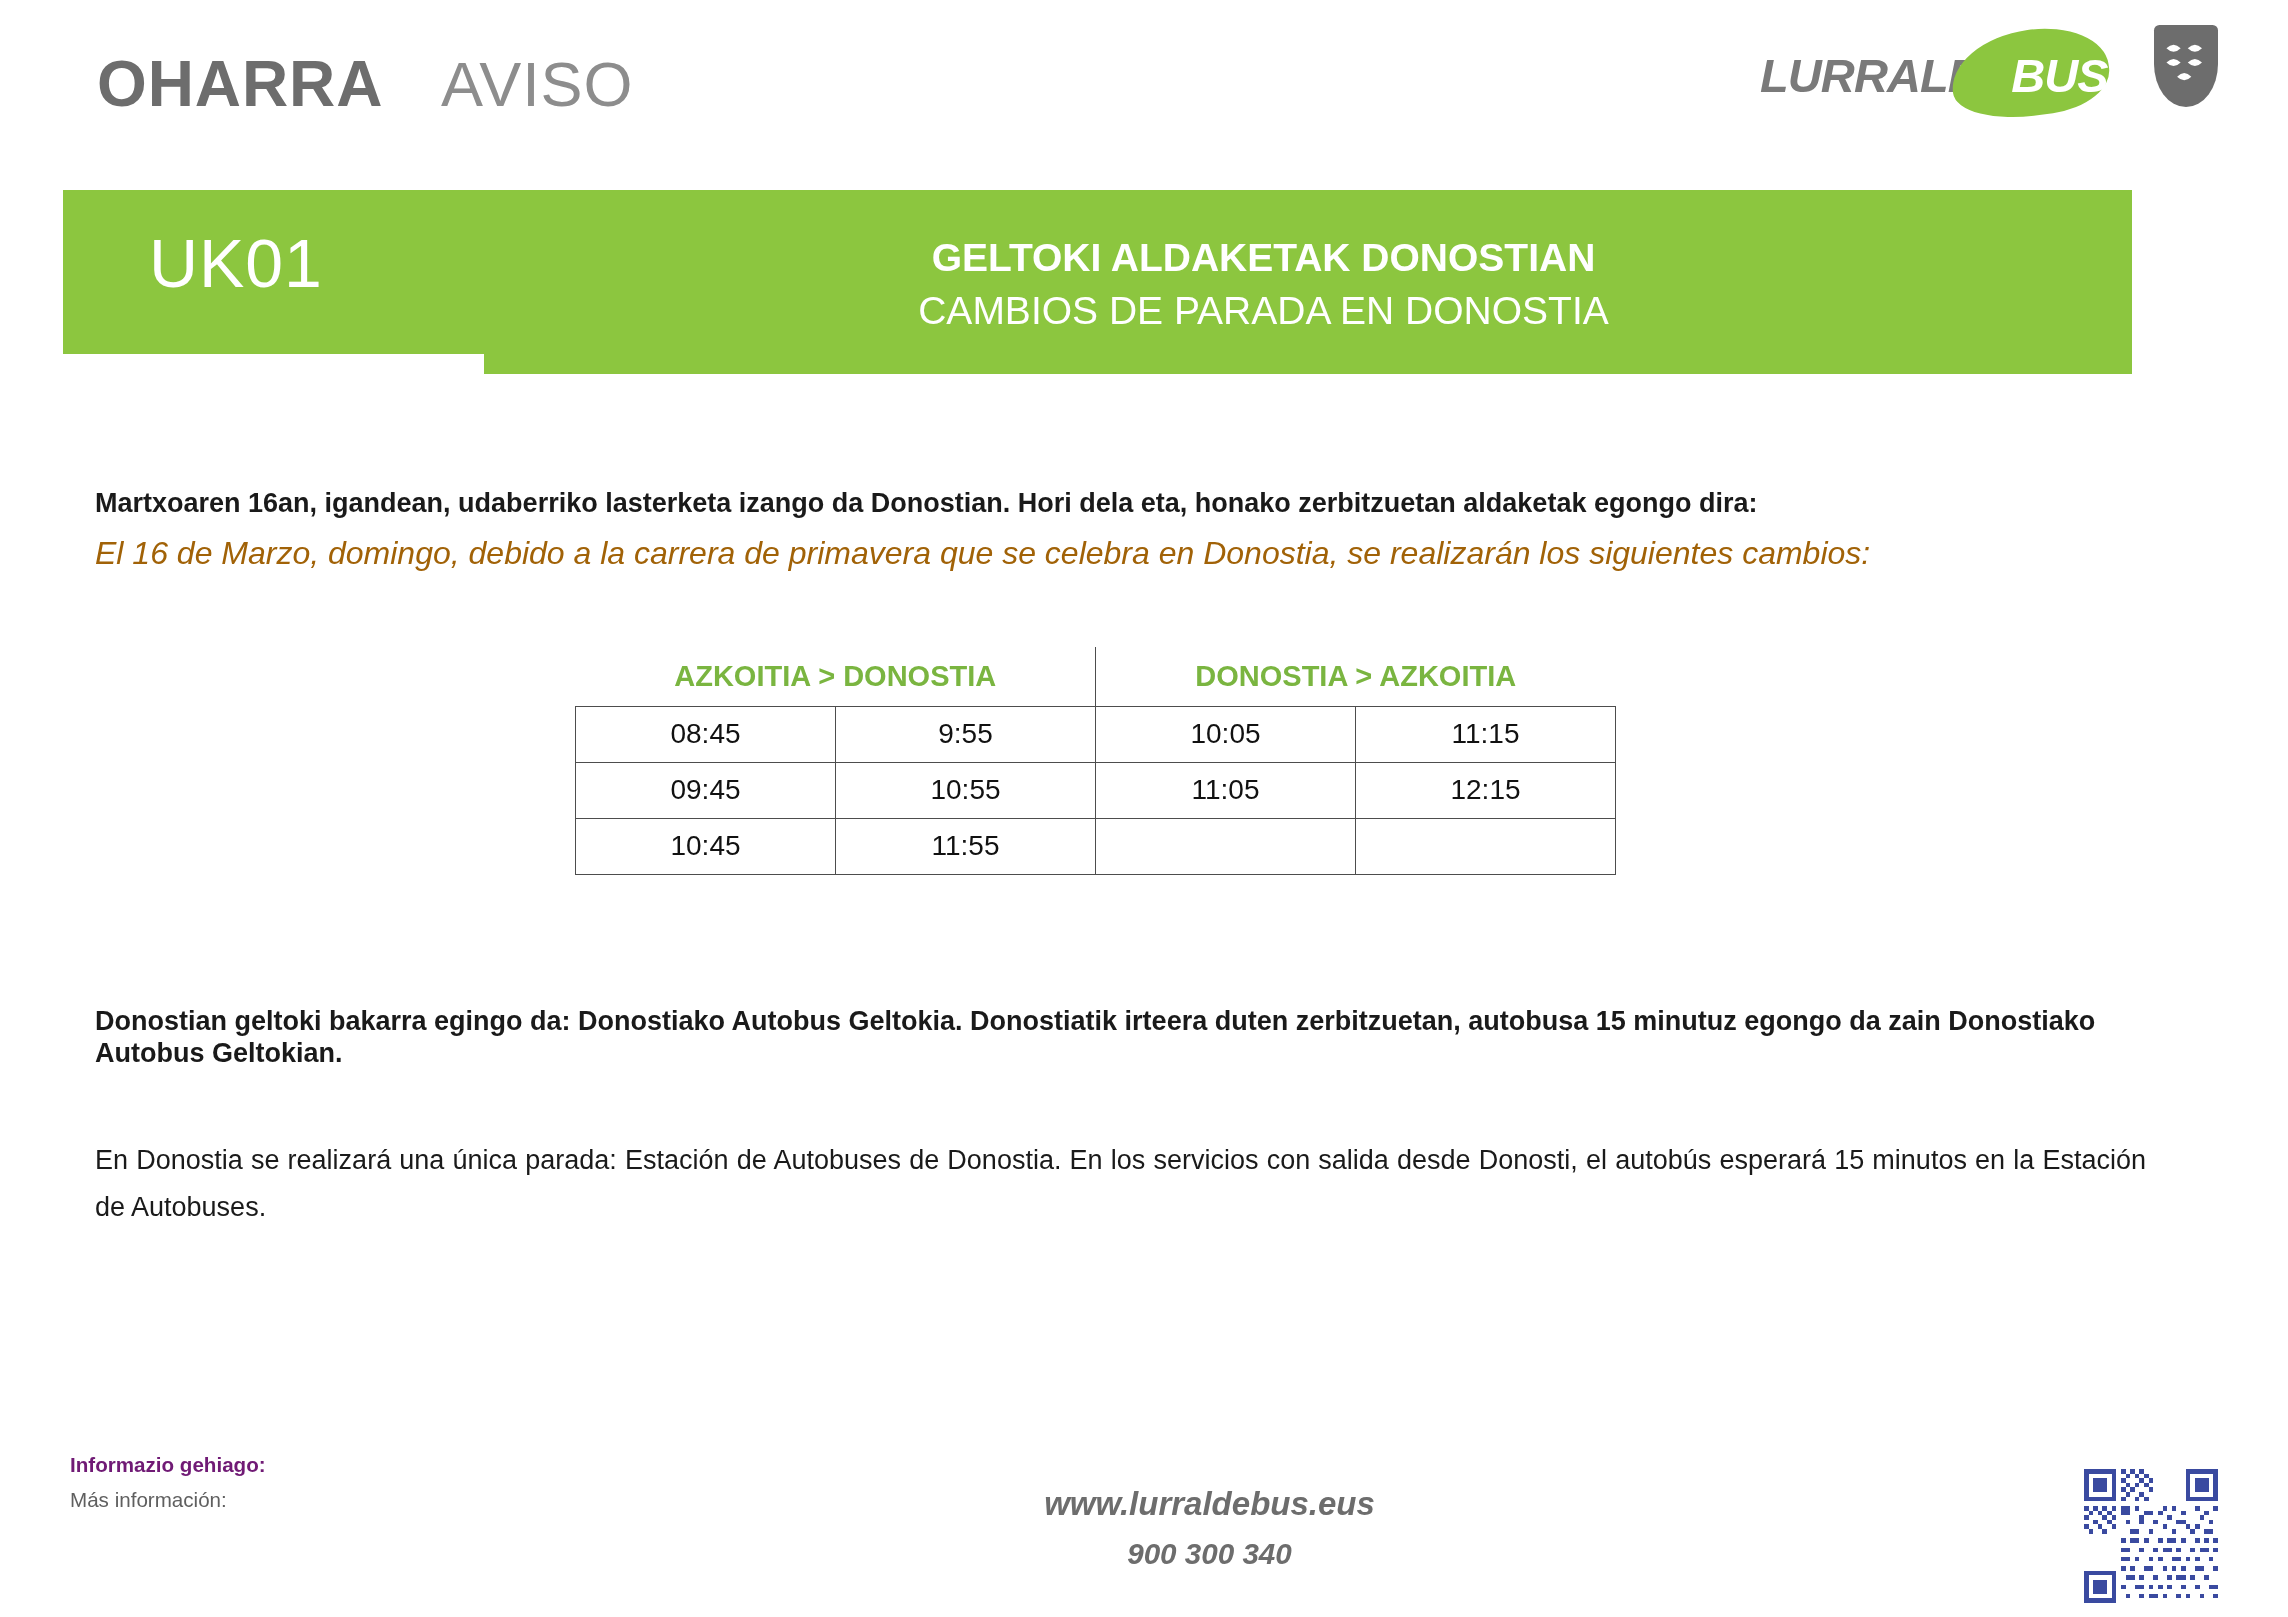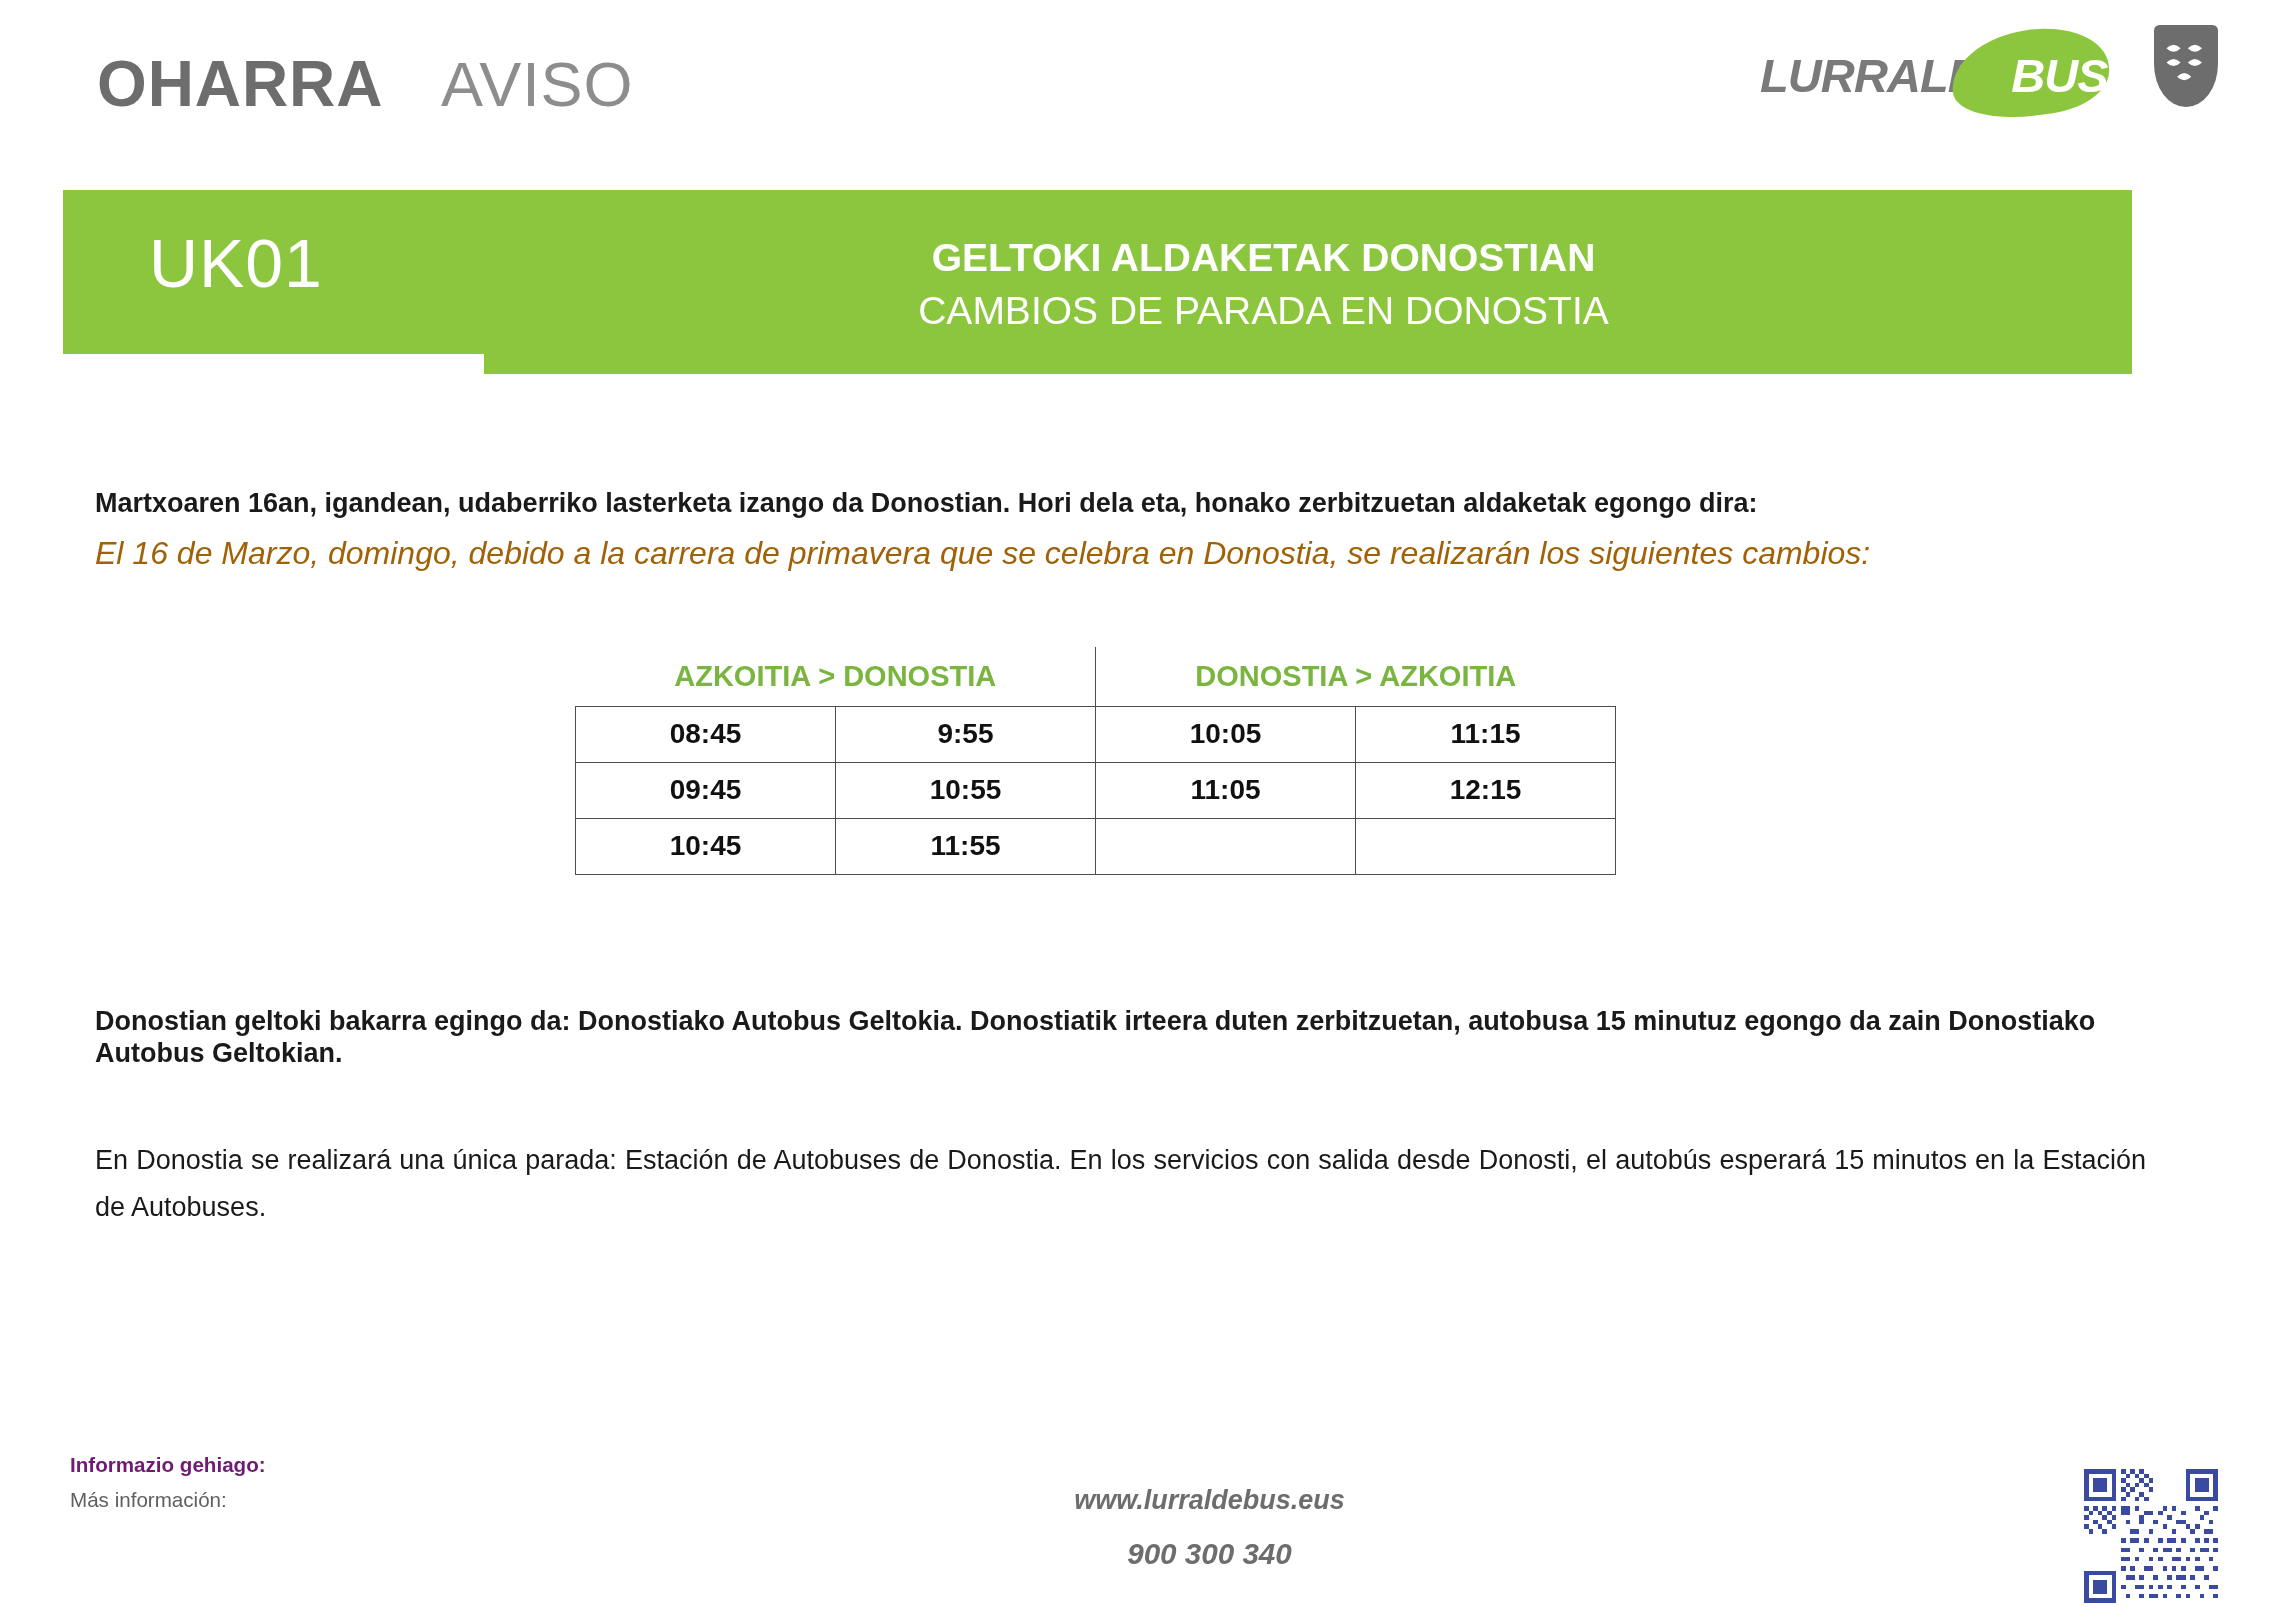--- a/index.html
+++ b/index.html
@@ -179,21 +179,21 @@
     color: #7ab540;
     font-weight: bold;
     font-size: 29px;
     height: 59px;
     border-top: none;
     border-left: none;
     border-right: none;
   }
   .schedule th.hdr-left { border-right: 1.8px solid #4d4d4d; }
   .schedule td {
-    font-weight: bold;
+    font-weight: normal;
     color: #111111;
     width: 260px;
   }
   .schedule td.empty { }
 
   
   .body-eu {
     position: absolute;
     left: 95px;
     top: 1005px;
@@ -231,21 +231,21 @@
     font-size: 20.6px;
     font-weight: normal;
     color: #5f5f5f;
   }
   .footer-web {
     position: absolute;
     left: 896px;
     top: 1485px;
     width: 627px;
     text-align: center;
-    font-size: 27px;
+    font-size: 33px;
     font-style: italic;
     font-weight: bold;
     color: #6d6d6d;
   }
   .footer-phone {
     position: absolute;
     left: 896px;
     top: 1537px;
     width: 627px;
     text-align: center;

